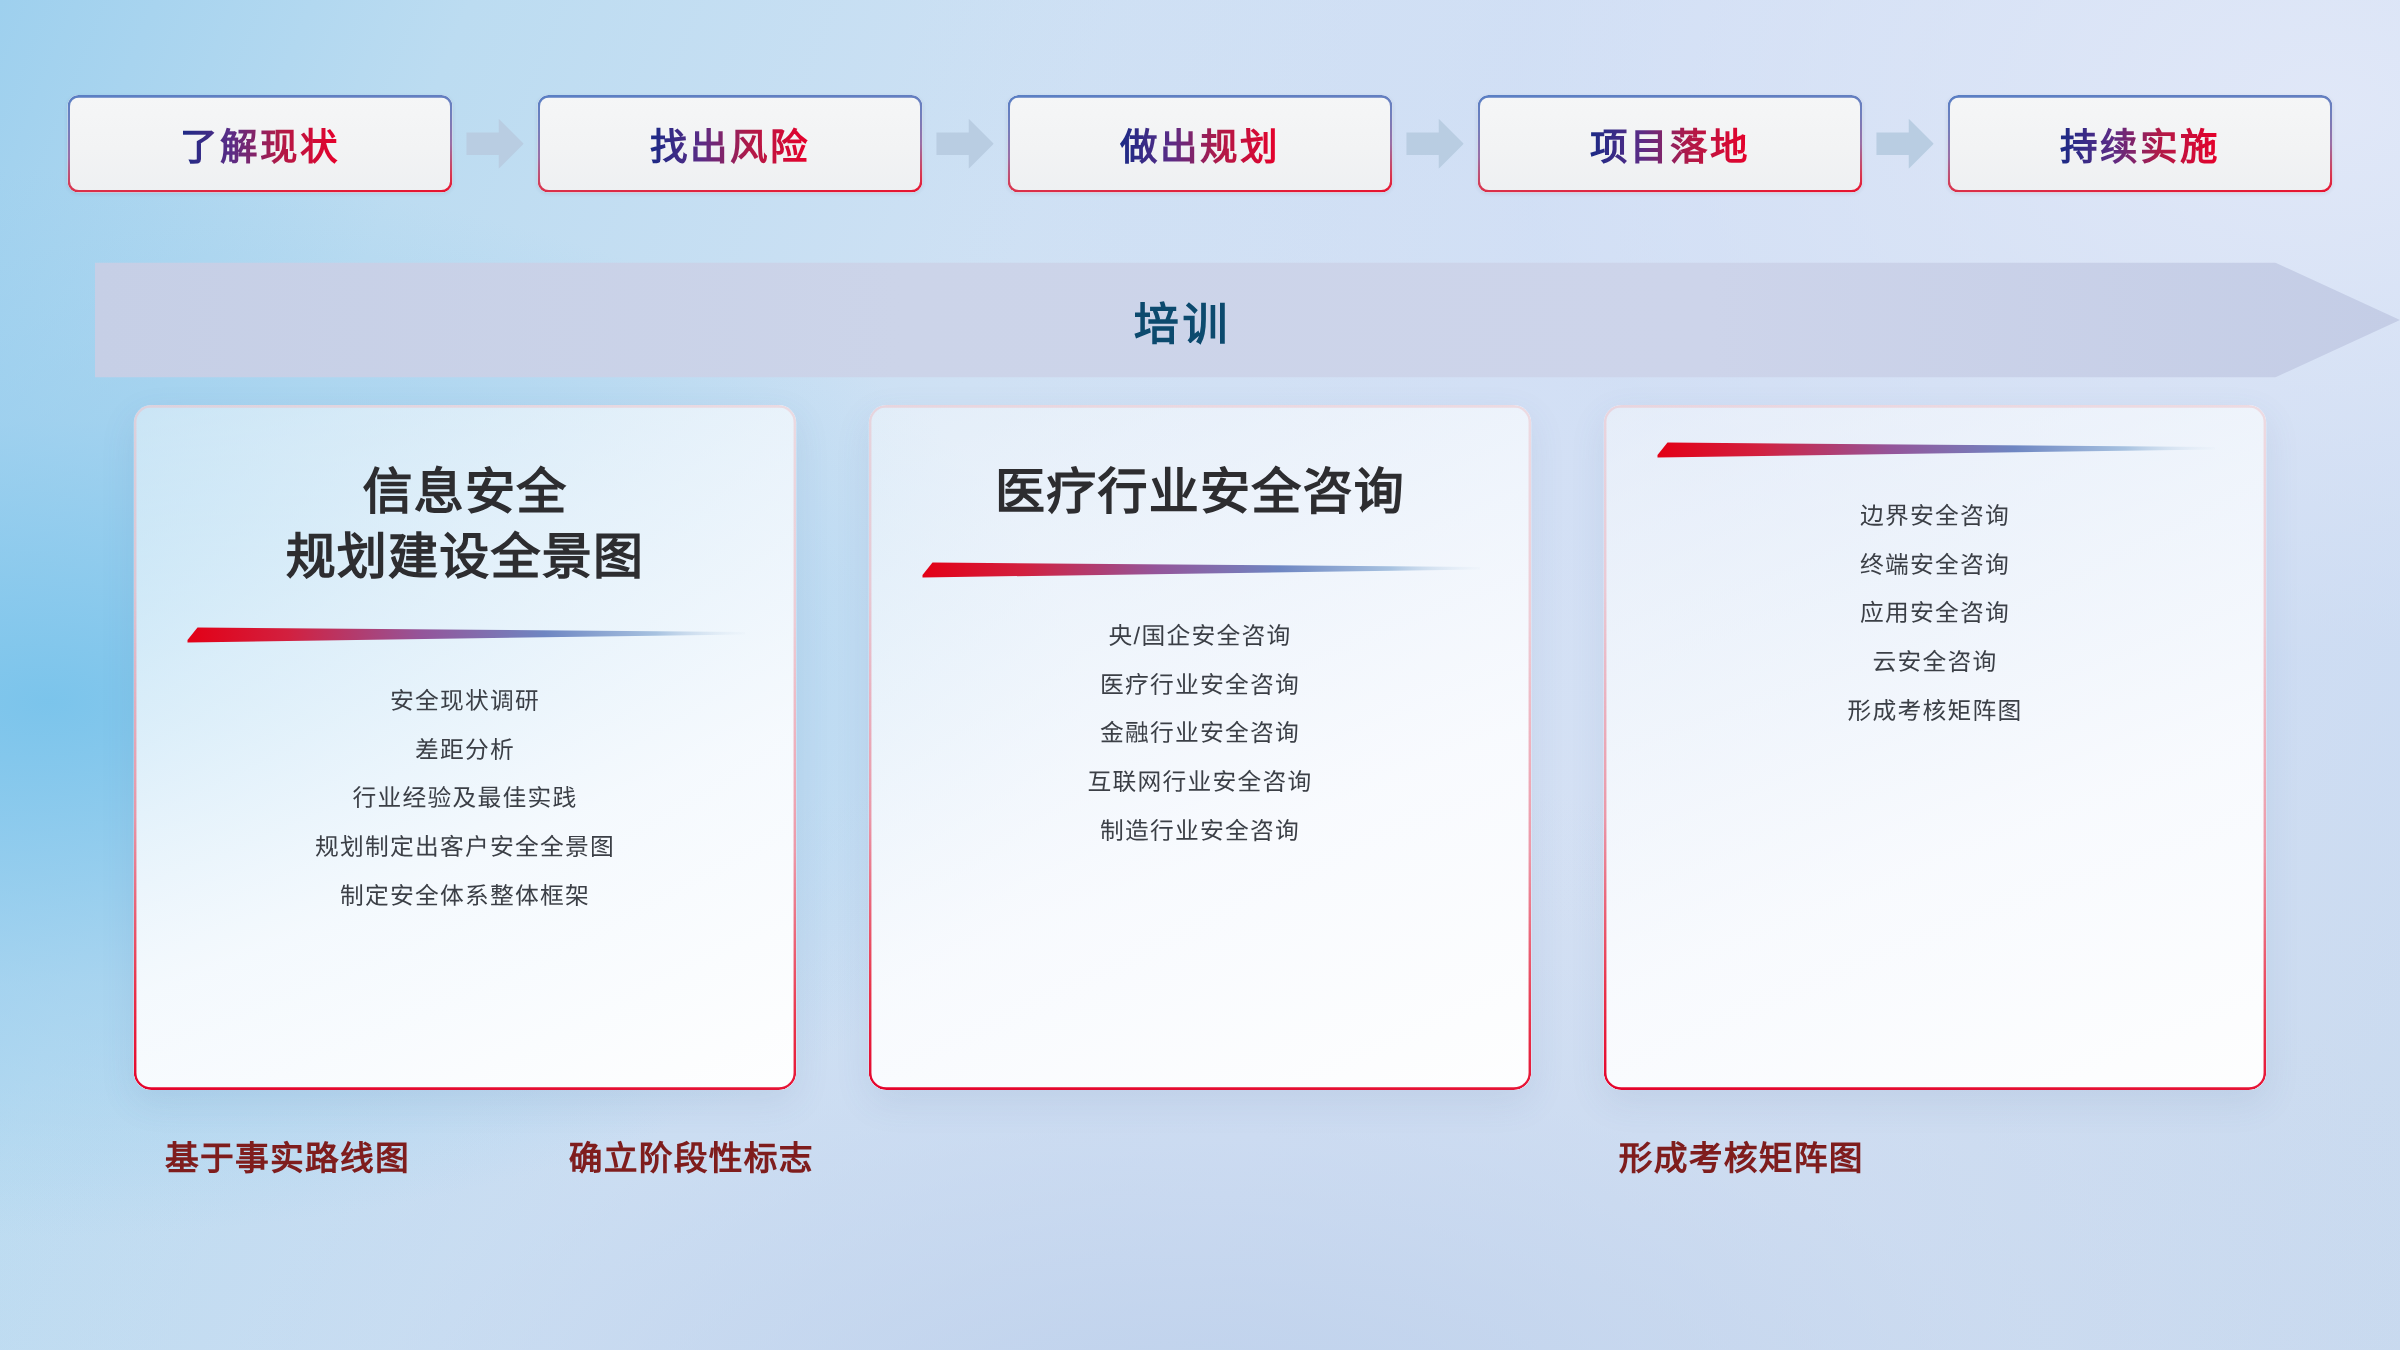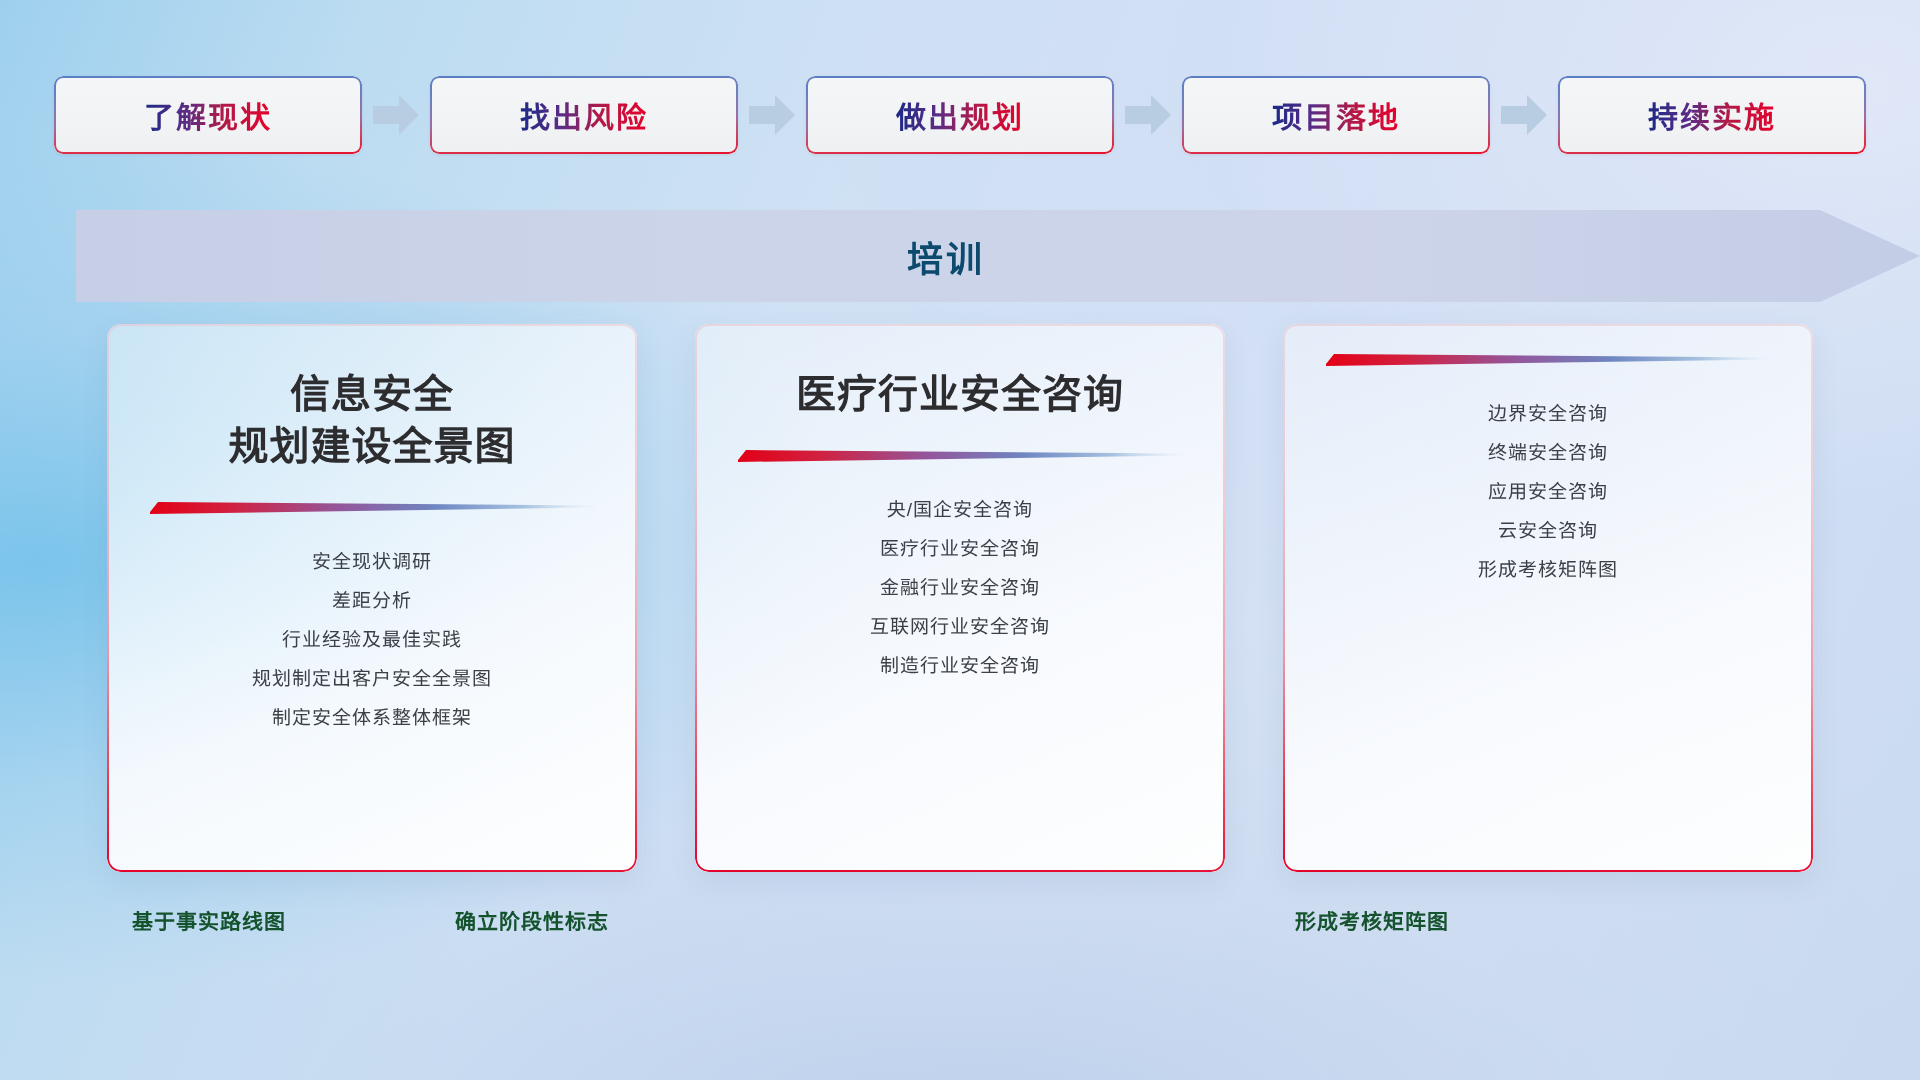--- a/index.html
+++ b/index.html
@@ -122,21 +122,21 @@
     font-size:19px; color:#3b3f46; letter-spacing:1px;
     line-height:1.0; padding:10px 0 10px 0;
   }
 
   
   .footer-notes{
     position:absolute; left:0; top:905px; width:1920px; height:60px;
   }
   .note{
     position:absolute; top:0;
-    font-size:21px; font-weight:700; color:#14532d; letter-spacing:1px;
+    font-size:27px; font-weight:700; color:#7f1d1d; letter-spacing:1px;
     white-space:nowrap;
   }
 </style>
 </head>
 <body>
 
 <div class="process-row">
 
   <div class="step">
     <span class="step-label">了解现状</span>

